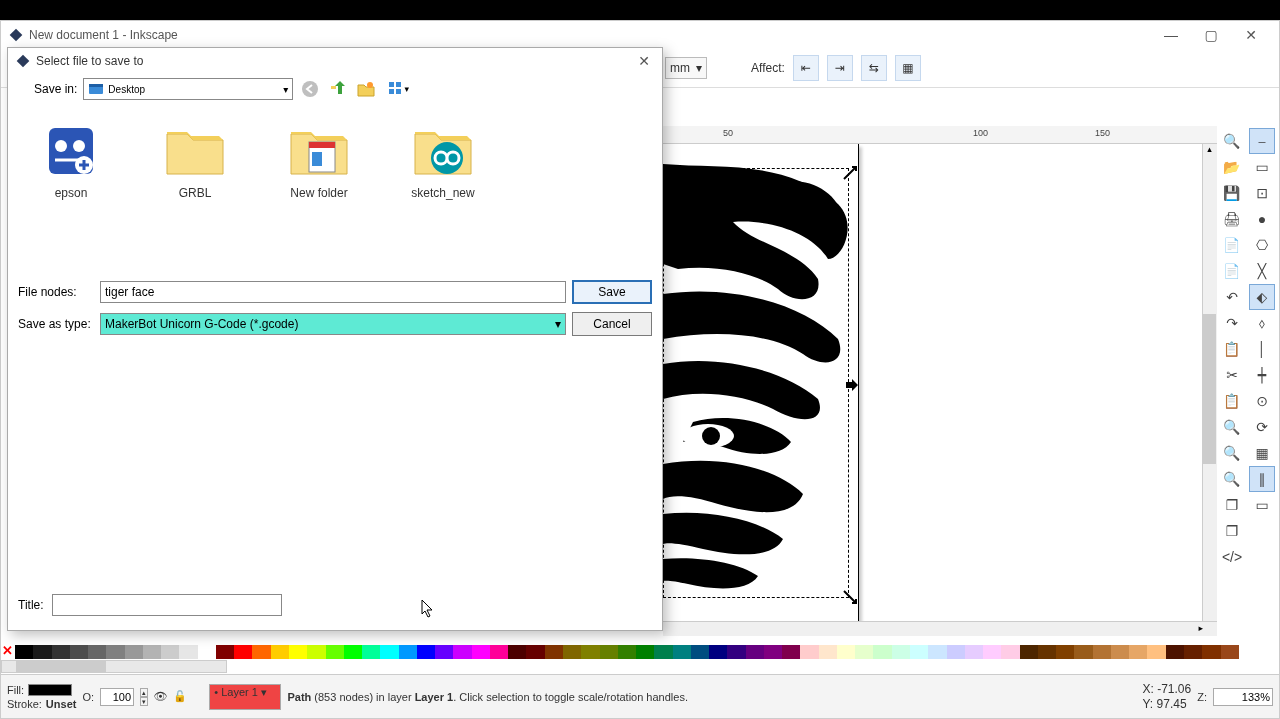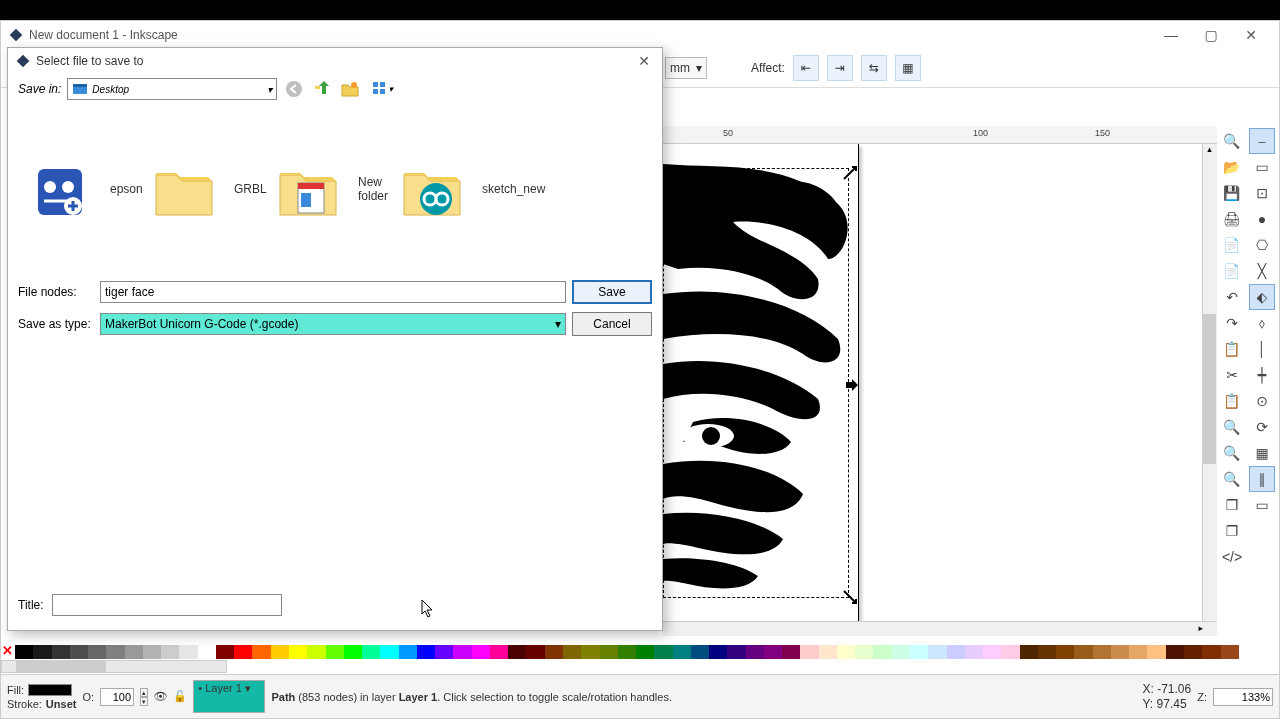--- a/index.html
+++ b/index.html
@@ -89,53 +89,53 @@
   background: #e8e8e8; border: 1px solid #ccc;
 }
 .palette-scroll .thumb { position: absolute; top: 0; left: 14px; width: 90px; height: 11px; background: #ccc; }
 
 .statusbar {
   position: absolute; bottom: 0; left: 0; right: 0; height: 44px;
   background: #f4f4f4; border-top: 1px solid #ccc;
   display: flex; align-items: center; font-size: 11px; color: #333; padding: 0 6px; gap: 6px;
 }
 .statusbar .fillsw { width: 44px; height: 12px; background: #000; border: 1px solid #888; }
-.statusbar .layer-sel { border: 1px solid #aaa; background: #14b8a6; padding: 1px 14px 17px 4px; font-size: 11px; }
+.statusbar .layer-sel { border: 1px solid #aaa; background: #ef4444; padding: 1px 14px 10px 4px; font-size: 11px; margin-left: 16px; }
 .statusbar .coords { margin-left: auto; font-size: 12px; line-height: 1.2; }
 
 
 .dialog {
   position: absolute; top: 47px; left: 7px; width: 656px; height: 584px;
   background: #fff; border: 1px solid #aaa; box-shadow: 4px 4px 12px rgba(0,0,0,0.25);
   z-index: 100;
 }
 .dialog-title {
   height: 26px; display: flex; align-items: center; padding: 0 8px; font-size: 12px; color: #333;
 }
 .dialog-title .dlogo { width: 14px; height: 14px; margin-right: 6px; }
 .dialog-title .spacer { flex: 1; }
 .dialog-title .close { width: 20px; height: 20px; display: flex; align-items: center; justify-content: center; font-size: 14px; color: #555; }
 
 .dialog-loc {
-  height: 30px; display: flex; align-items: center; padding: 0 10px; gap: 6px; font-size: 12px; font-style: italic;
+  height: 30px; display: flex; align-items: center; padding: 0 26px; gap: 6px; font-size: 12px;
 }
 .dialog-loc select, .dialog-loc .locsel {
   flex: 0 0 210px; height: 22px; border: 1px solid #888; background: #fff; font-size: 10px;
   display: flex; align-items: center; padding: 0 4px; gap: 4px;
 }
 .dialog-loc .navbtn {
   width: 22px; height: 22px; display: flex; align-items: center; justify-content: center;
   font-size: 13px; border: 1px solid transparent;
 }
 
 .dialog-files {
   height: 170px; display: flex; padding: 10px 18px; gap: 34px;
 }
 .file-item {
-  width: 90px; display: flex; flex-direction: row; align-items: center; gap: 16px;
+  width: 90px; display: flex; flex-direction: column; align-items: center; gap: 4px;
   font-size: 12px; color: #333;
 }
 .file-item .ficon { width: 68px; height: 68px; position: relative; }
 .folder-svg { width: 68px; height: 68px; }
 
 .dialog-fields {
   padding: 6px 10px; display: grid; grid-template-columns: 76px 1fr 80px; gap: 8px 6px;
   align-items: center; font-size: 12px;
 }
 .dialog-fields input[type=text], .dialog-fields .combo {

